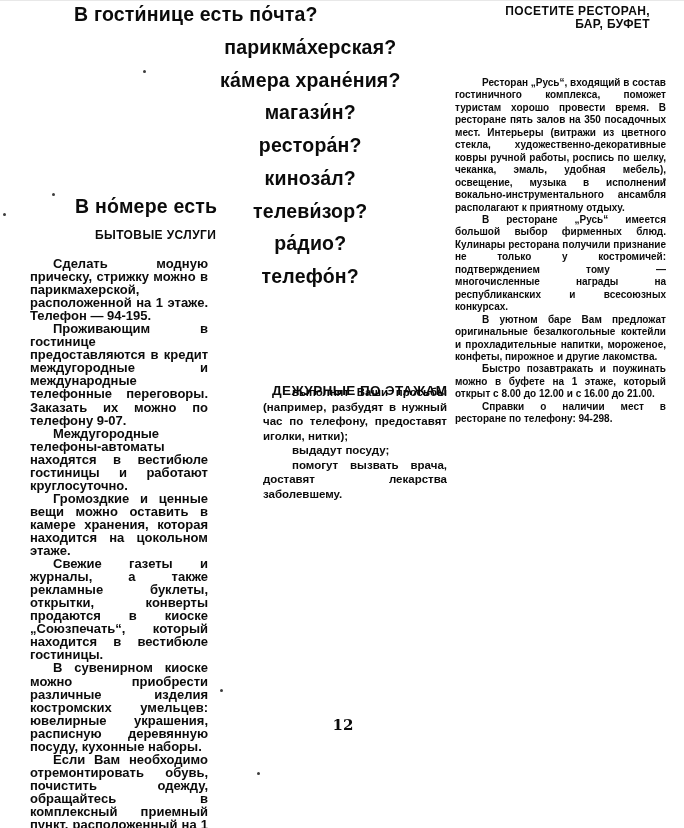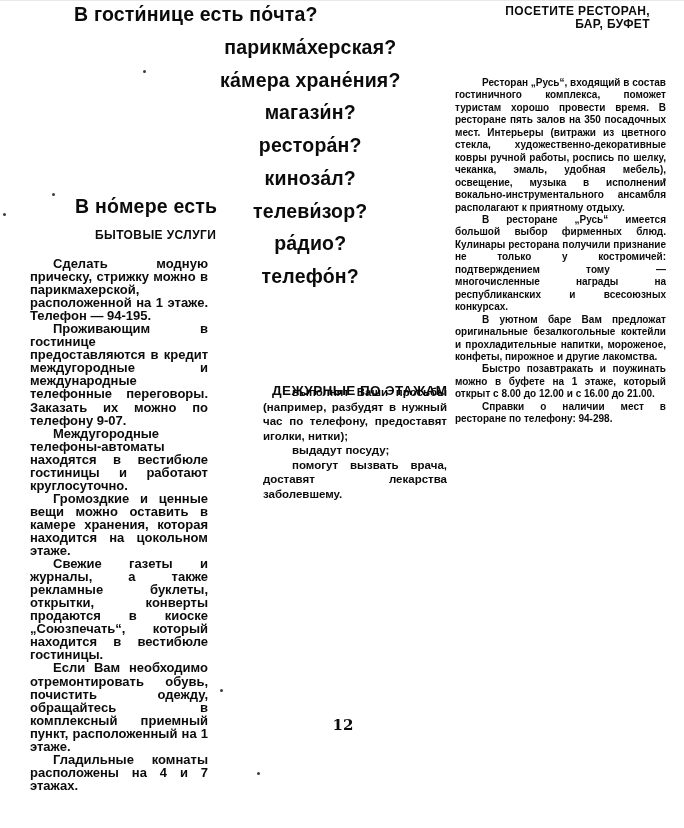--- a/index.html
+++ b/index.html
@@ -92,20 +92,21 @@
   <div class="big-heading" style="left:75px; top:192px;">В но́мере есть</div>
 
   <div class="col-heading" style="left:62px; top:227px; font-size:12px;padding-left:33px;">БЫТОВЫЕ УСЛУГИ</div>
 
   <div class="body-col left-col">
     <p>Сделать модную прическу, стрижку можно в парикмахерской, расположенной на 1 этаже. Телефон — 94-195.</p>
     <p>Проживающим в гостинице предоставляются в кредит междугородные и международные телефонные переговоры. Заказать их можно по телефону 9-07.</p>
     <p>Междугородные телефоны-автоматы находятся в вестибюле гостиницы и работают круглосуточно.</p>
     <p>Громоздкие и ценные вещи можно оставить в камере хранения, которая находится на цокольном этаже.</p>
     <p>Свежие газеты и журналы, а также рекламные буклеты, открытки, конверты продаются в киоске „Союзпечать“, который находится в вестибюле гостиницы.</p>
+    <p>В сувенирном киоске можно приобрести различные изделия костромских умельцев: ювелирные украшения, расписную деревянную посуду, кухонные наборы.</p>
     <p>Если Вам необходимо отремонтировать обувь, почистить одежду, обращайтесь в комплексный приемный пункт, расположенный на 1 этаже.</p>
     <p>Гладильные комнаты расположены на 4 и 7 этажах.</p>
   </div>
 
   <div class="col-heading" style="left:272px; top:382px; font-size:13.5px;">ДЕЖУРНЫЕ ПО ЭТАЖАМ</div>
 
   <div class="body-col mid-col">
     <p>выполнят Ваши просьбы (например, разбудят в нужный час по телефону, предоставят иголки, нитки);</p>
     <p>выдадут посуду;</p>
     <p>помогут вызвать врача, доставят лекарства заболевшему.</p>

